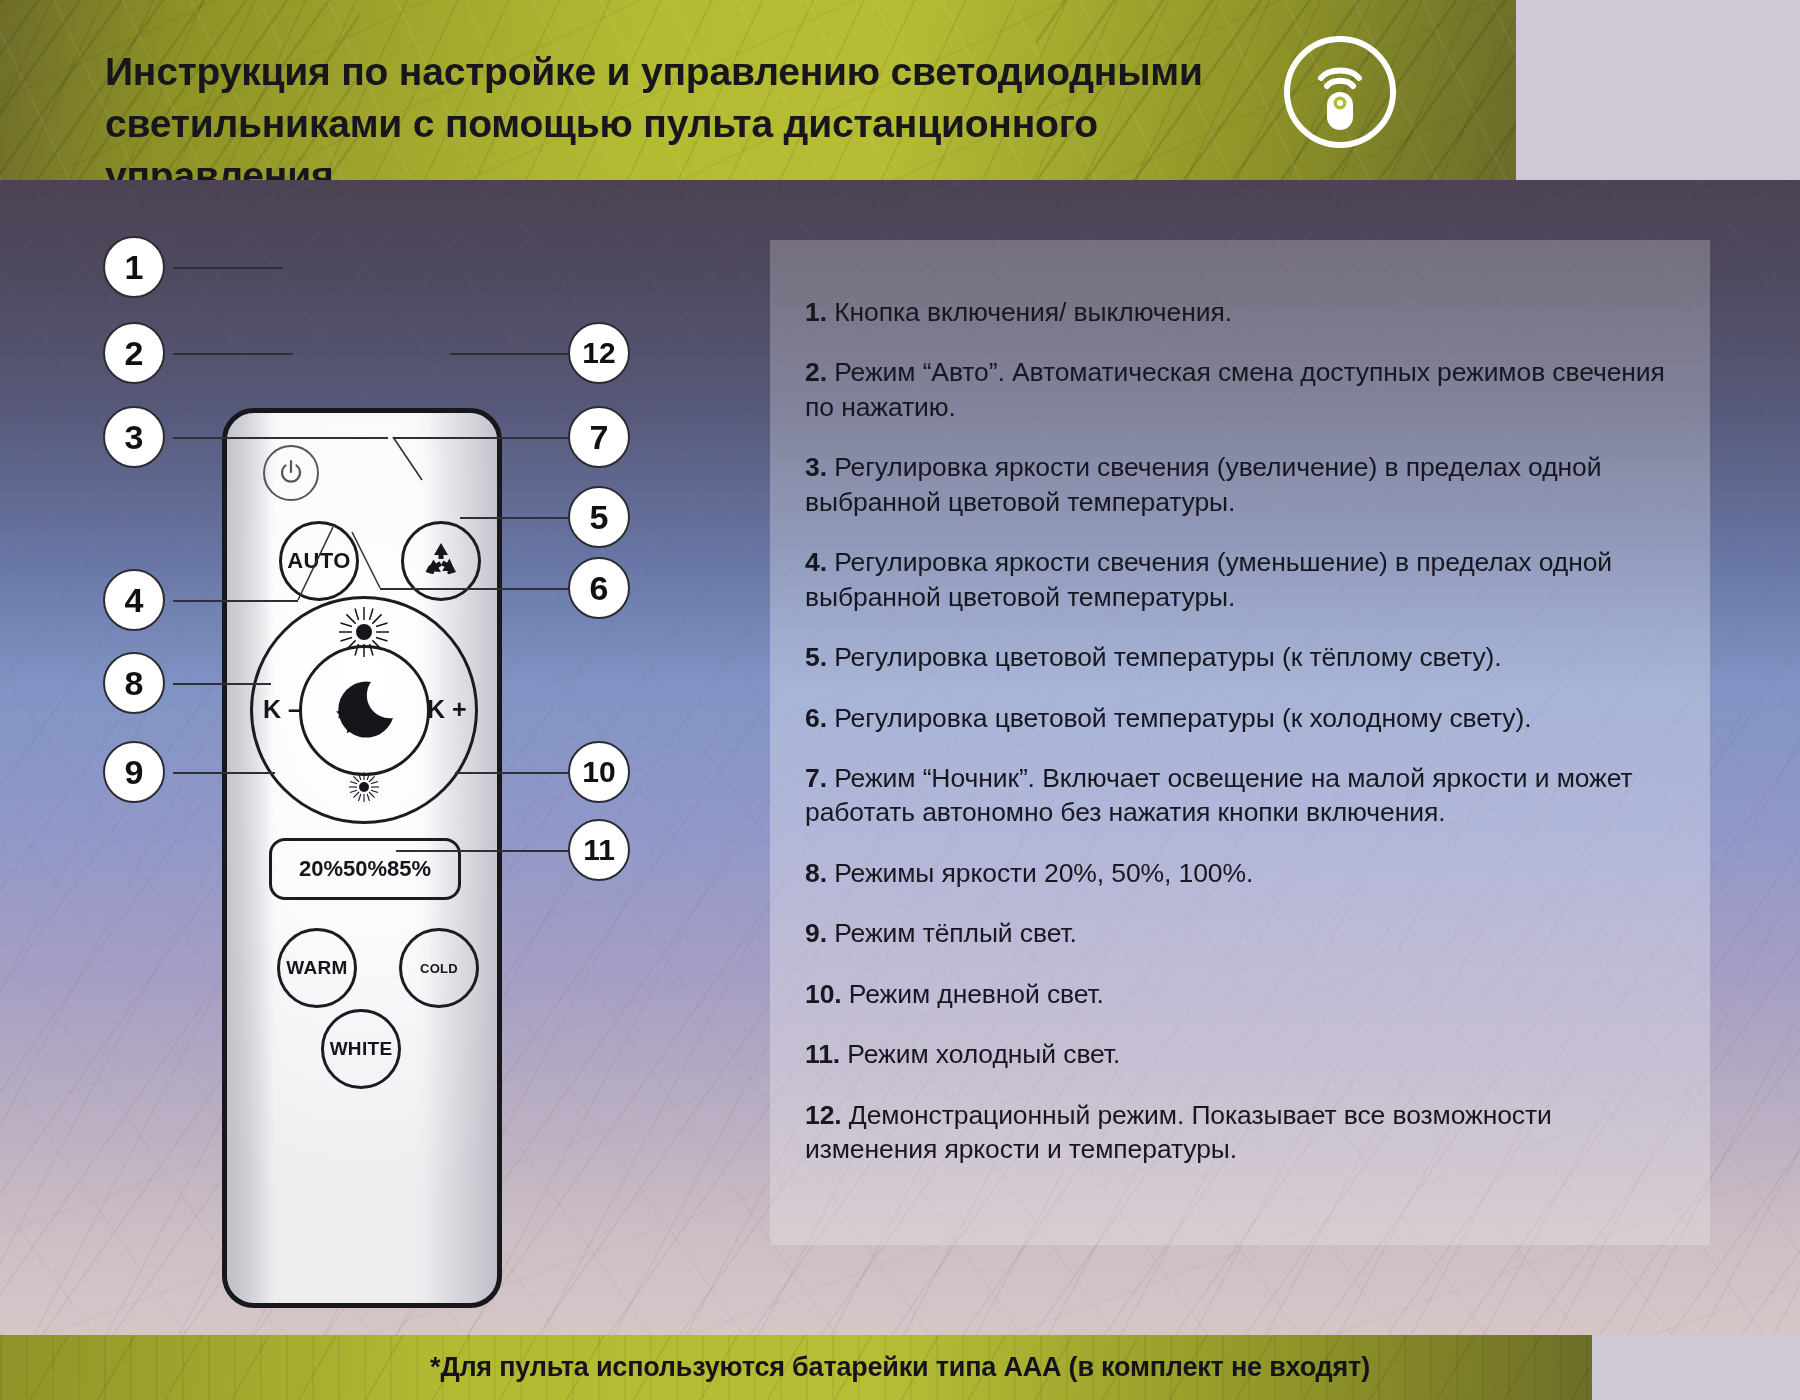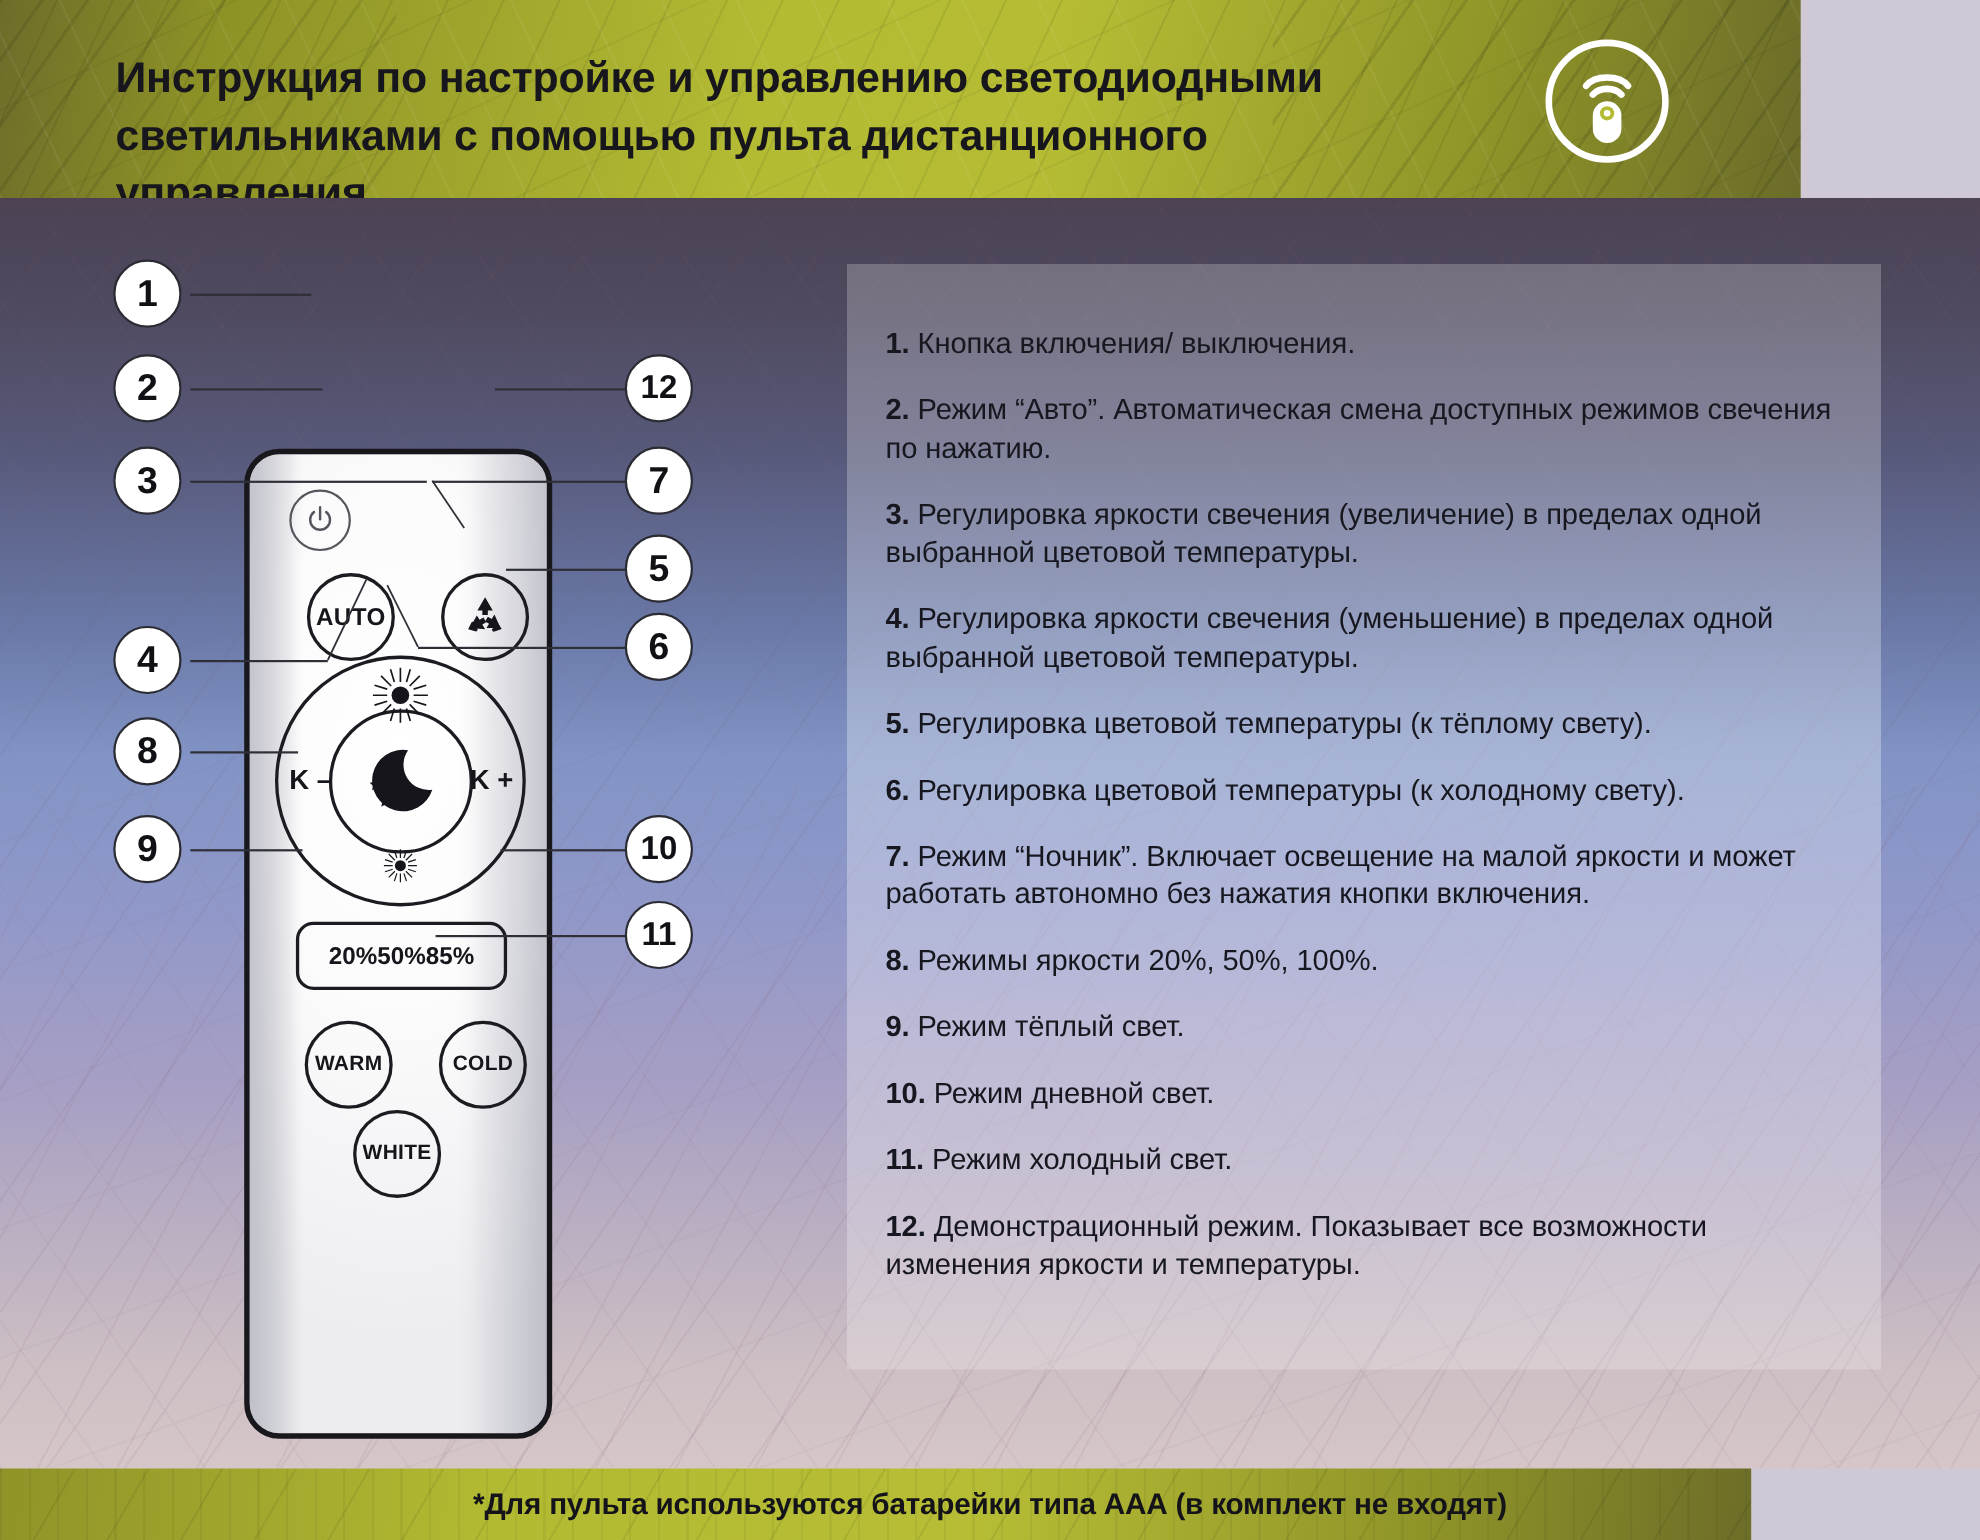--- a/index.html
+++ b/index.html
@@ -6,21 +6,21 @@
   html,body { width:1800px; height:1400px; }
   body {
     font-family:"Liberation Sans", sans-serif;
     background:#cfc9d6;
     overflow:hidden;
     position:relative;
   }
 
   
   .header{
-    position:absolute; left:0; top:0; width:1637px; height:180px;
+    position:absolute; left:0; top:0; width:1516px; height:180px;
     background:linear-gradient(100deg,#6d6d2a 0%,#8d9226 12%,#b3bb33 42%,#b6bd34 58%,#8f9528 82%,#6b6c29 100%);
     overflow:hidden;
   }
   .hdr-pattern{
     position:absolute; inset:0;
     background-image:
       repeating-linear-gradient(115deg, rgba(0,0,0,.07) 0 2px, rgba(0,0,0,0) 2px 46px),
       repeating-linear-gradient(65deg, rgba(255,255,255,.05) 0 2px, rgba(255,255,255,0) 2px 62px),
       repeating-linear-gradient(155deg, rgba(0,0,0,.045) 0 2px, rgba(0,0,0,0) 2px 90px);
   }
@@ -111,21 +111,21 @@
 
   .btn-circ{
     position:absolute; border:3px solid #1b1b21; border-radius:50%;
     display:flex; align-items:center; justify-content:center;
     font-weight:bold; color:#15151b; background:transparent;
   }
   .btn-power{ left:36px; top:32px; width:56px; height:56px; border-width:2px; border-color:#55555d; }
   .btn-auto { left:52px; top:108px; width:80px; height:80px; font-size:22px; letter-spacing:.4px;}
   .btn-demo { left:174px; top:108px; width:80px; height:80px; }
   .btn-warm { left:50px;  top:515px; width:80px; height:80px; font-size:19px; letter-spacing:.3px;}
-  .btn-cold { left:172px; top:515px; width:80px; height:80px; font-size:19px; letter-spacing:.3px;text-align:center;}
+  .btn-cold { left:172px; top:515px; width:80px; height:80px; font-size:13px; letter-spacing:.3px;text-align:center;}
   .btn-white{ left:94px;  top:596px; width:80px; height:80px; font-size:19px; letter-spacing:.3px;}
 
   .dial-outer{
     position:absolute; left:23px; top:183px; width:228px; height:228px;
     border:3px solid #1b1b21; border-radius:50%;
   }
   .dial-inner{
     position:absolute; left:72px; top:232px; width:131px; height:131px;
     border:3px solid #1b1b21; border-radius:50%;
   }

